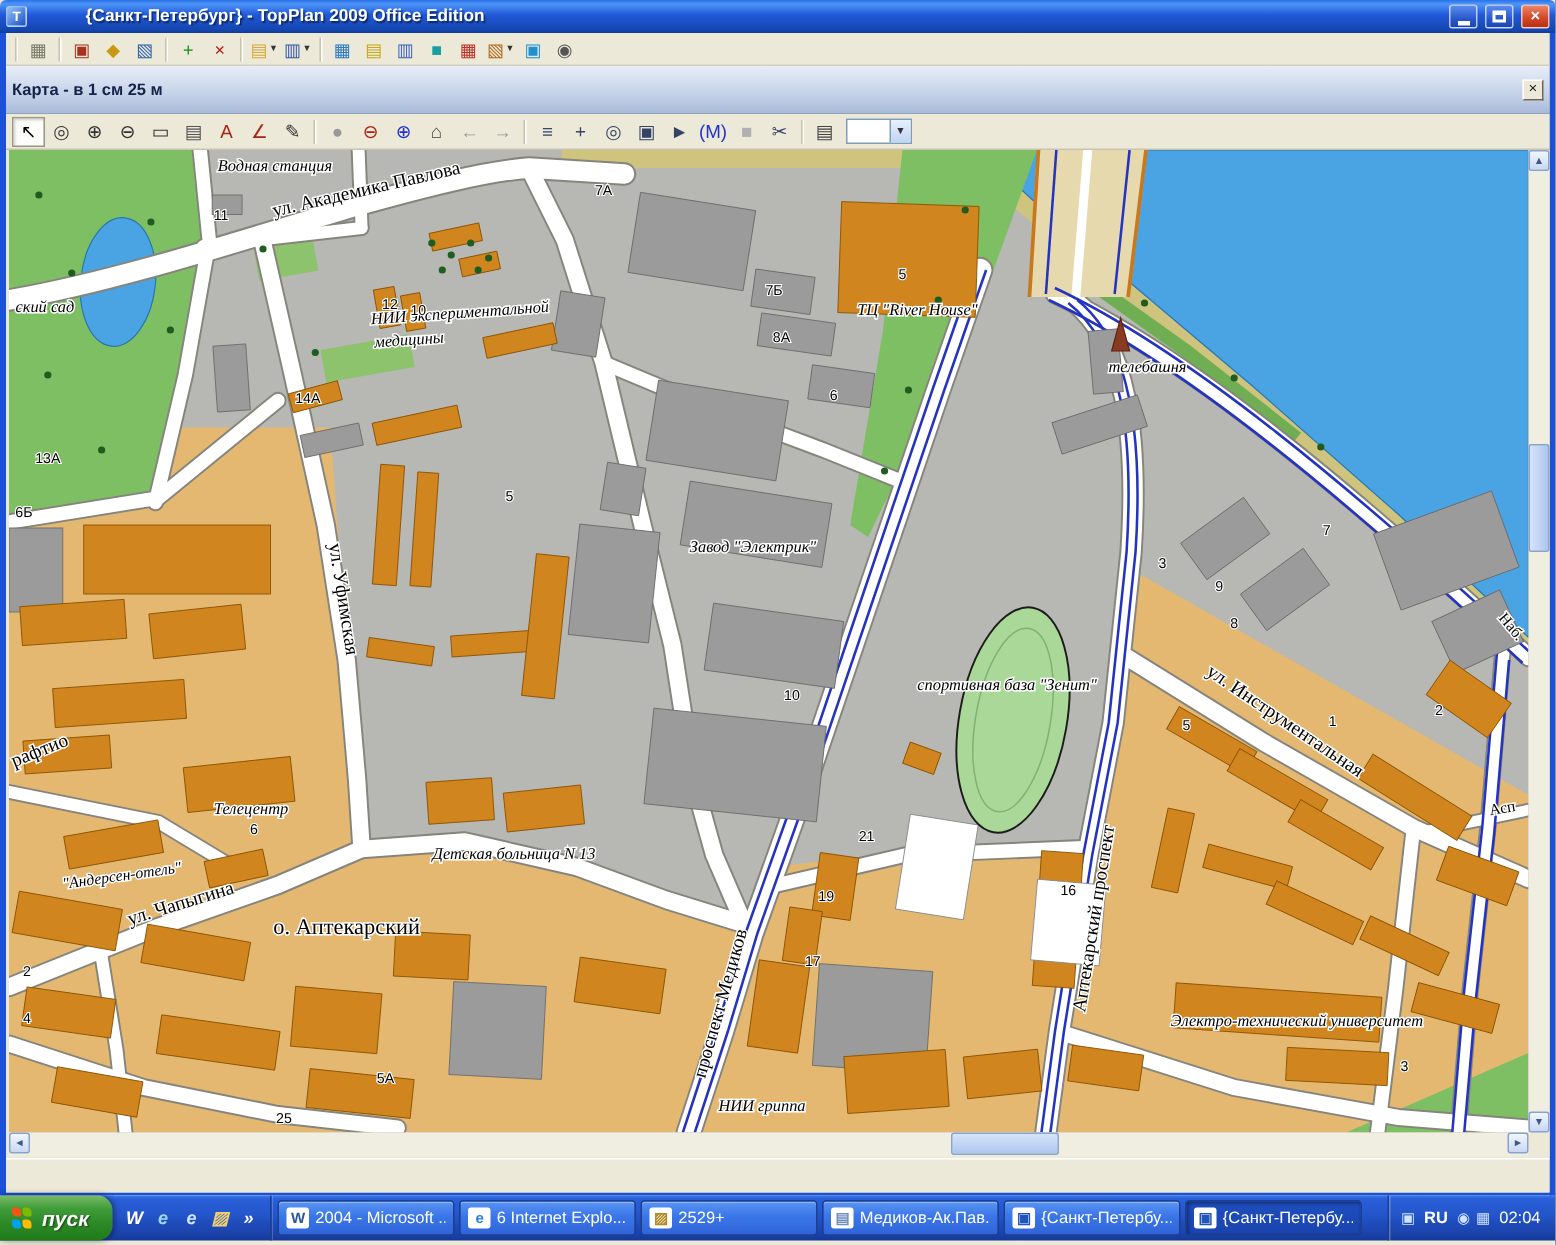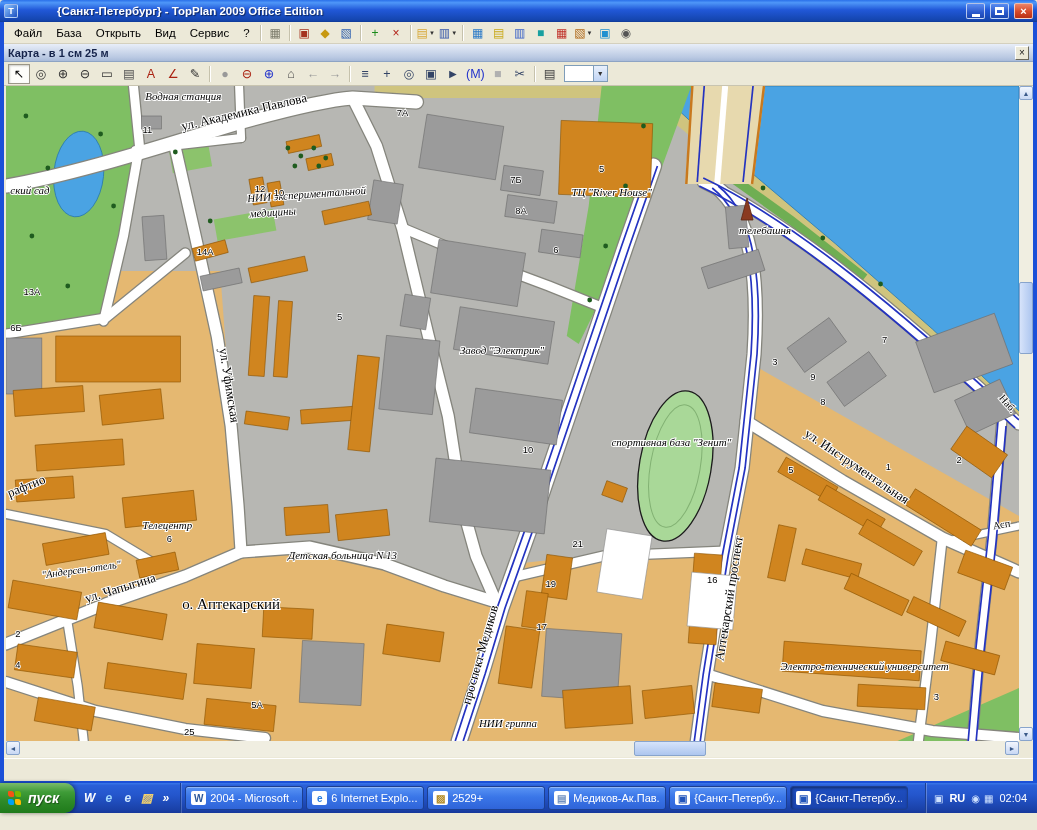--- a/index.html
+++ b/index.html
@@ -32,21 +32,21 @@
   .tb-sep { width:2px; height:16px; border-left:1px solid #c6c2ac; border-right:1px solid #ffffff; margin:0 3px; }
   .tb-btn { min-width:21px; height:19px; padding:0 1px; display:inline-flex; align-items:center;
     justify-content:center; font-size:12px; border:1px solid transparent; }
   .tb-btn .dd { font-size:6px; margin-left:1px; color:#333; }
   .tb-btn.pressed { border:1px solid #9a9687; background:#fdfdfa; box-shadow:inset 1px 1px 2px #00000033; }
 
   .tabrow { height:17px; background:#d9d4c3; display:flex; align-items:flex-end; padding-left:3px; }
   .tab { background:#ece9d8; border:1px solid #98947f; border-bottom:none; border-radius:2px 2px 0 0;
     font-size:11px; padding:1px 12px 2px; }
 
-  .panelheader { height:18px; background:linear-gradient(180deg,#e8eef8,#b9c8e2 80%,#a9bbd9);
+  .panelheader { height:32px; background:linear-gradient(180deg,#e8eef8,#b9c8e2 80%,#a9bbd9);
     border-bottom:1px solid #8ea4c4; display:flex; align-items:center; padding:0 4px; }
   .panel-title { font-size:11px; font-weight:bold; color:#15234a; }
   .panel-close { margin-left:auto; width:14px; height:14px; background:#ece9d8; border:1px solid;
     border-color:#fff #6a675a #6a675a #fff; font-size:10px; line-height:11px; text-align:center; color:#222; }
 
   .maptoolbar { height:24px; background:#ece9d8; display:flex; align-items:center; padding:0 4px;
     border-bottom:1px solid #c8c4b0; }
   .maptoolbar .tb-btn { min-width:22px; height:20px; font-size:12.5px; }
   .combo { width:44px; height:17px; background:#fff; border:1px solid #7f9db9; display:inline-flex;
     align-items:center; justify-content:flex-end; margin-left:3px; }
@@ -123,28 +123,20 @@
       </span>
     <span class="winbtn">
         <span class="max-glyph"></span>
       </span>
     <span class="winbtn close">×</span>
   </div>
 
   <div class="frame">
 
     <div class="menubar">
-      <span style="display:flex;">
-          <span class="menu-item">Файл</span>
-          <span class="menu-item">База</span>
-          <span class="menu-item">Открыть</span>
-          <span class="menu-item">Вид</span>
-          <span class="menu-item">Сервис</span>
-          <span class="menu-item">?</span>
-        </span>
       <span class="tb-sep"></span>
       <span style="display:flex;align-items:center;">
           <span class="tb-btn">
             <span style="color: rgb(122, 122, 106);">▦</span>
           </span>
           <span class="tb-sep"></span>
           <span class="tb-btn">
             <span style="color: rgb(165, 49, 31);">▣</span>
           </span>
           <span class="tb-btn">

